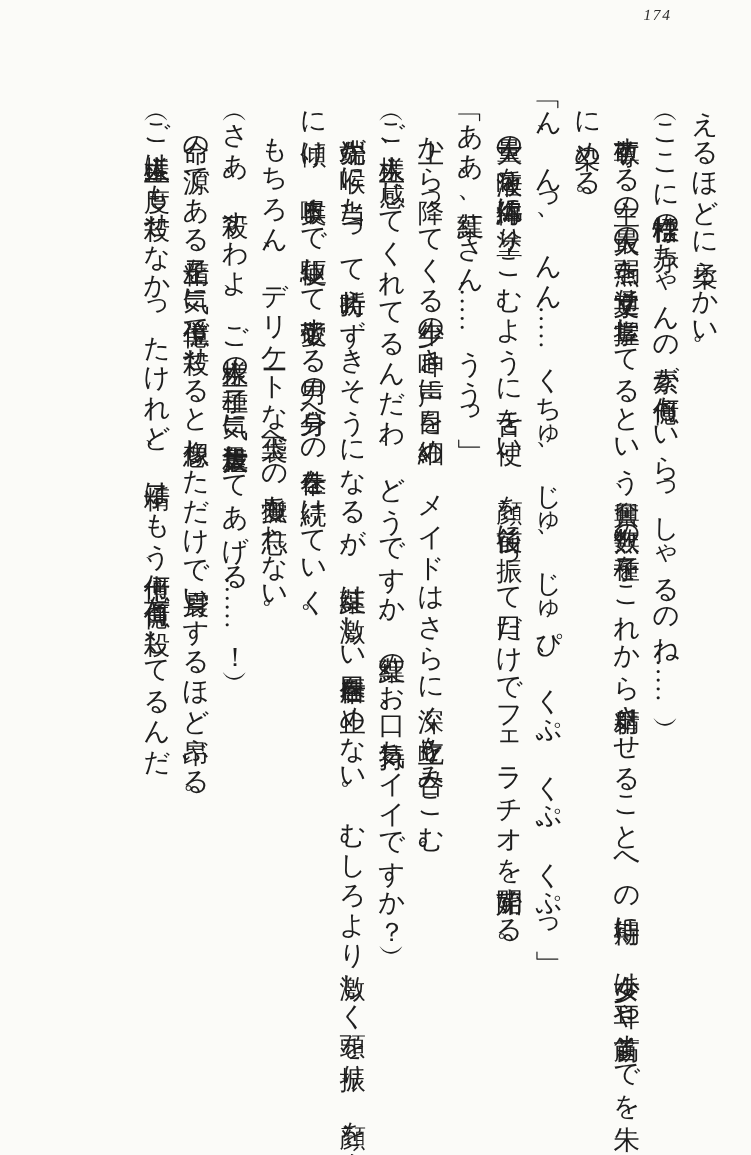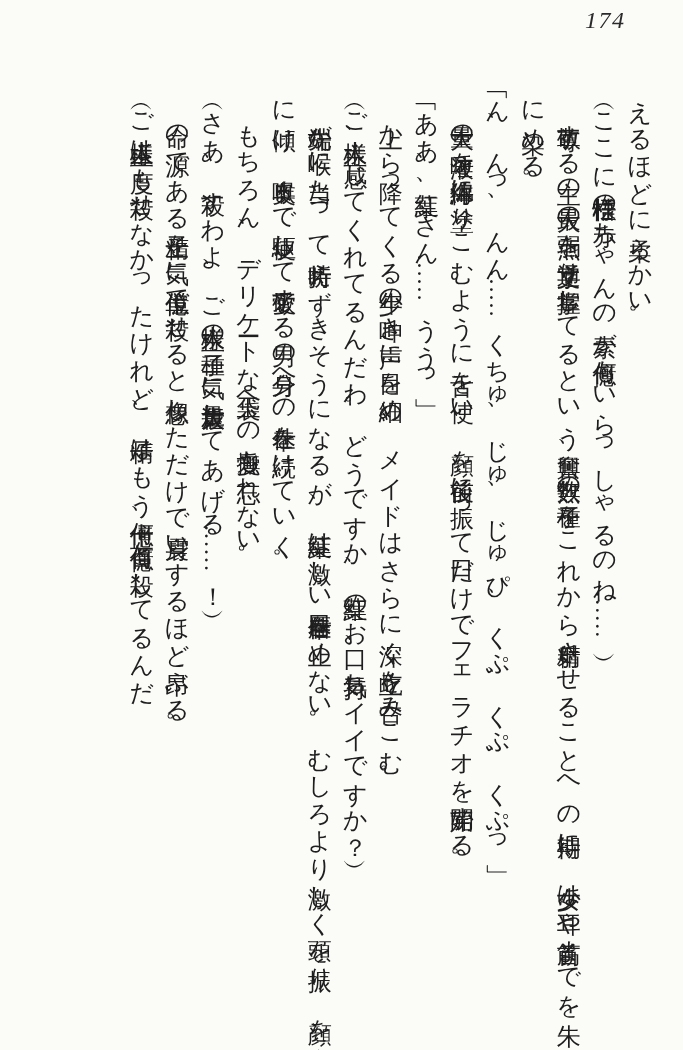--- a/index.html
+++ b/index.html
@@ -15,21 +15,21 @@
     font-family: "Liberation Serif", "DejaVu Serif", serif;
   }
   .page {
     position: absolute;
     inset: 0;
   }
   .page-number {
     position: absolute;
     top: 7px;
     left: 585px;
-    font-size: 24px;
+    font-size: 14px;
     font-style: italic;
     color: #2a2a2a;
     letter-spacing: 1.5px;
     font-family: "Liberation Serif", "DejaVu Serif", serif;
   }
   .text-block {
     position: absolute;
     top: 84px;
     right: 26px;
     height: 948px;

